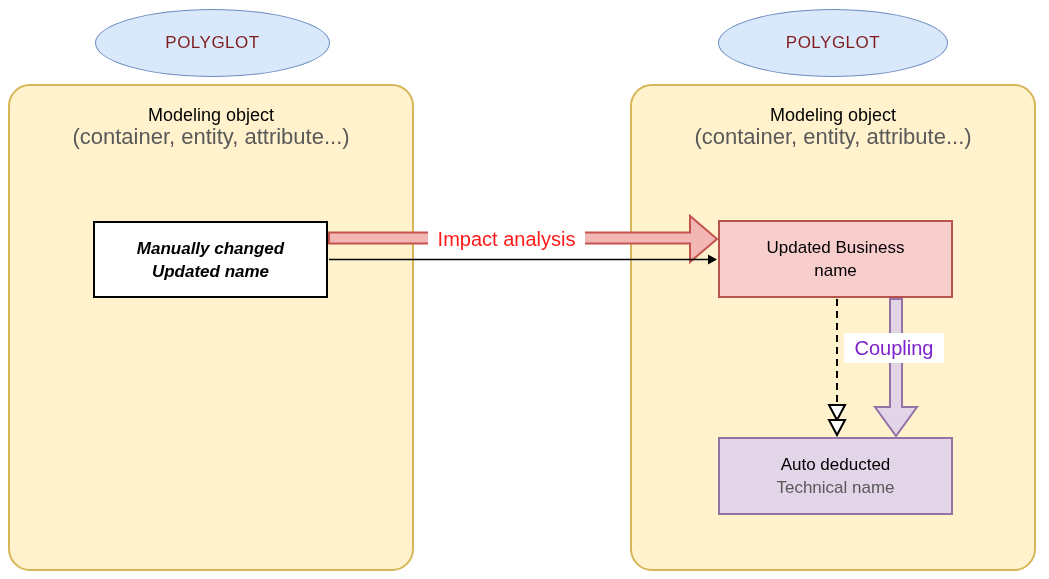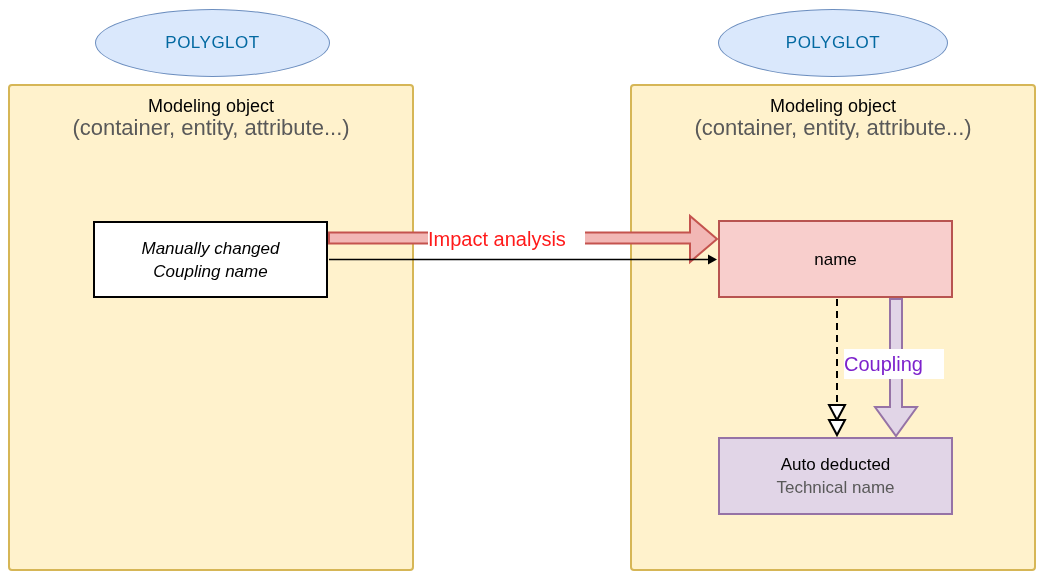--- a/index.html
+++ b/index.html
@@ -14,24 +14,24 @@
   }
 
   
   .group {
     position: absolute;
     top: 84px;
     width: 406px;
     height: 487px;
     background: var(--group-fill);
     border: 2px solid var(--group-border);
-    border-radius: 4px;
+    border-radius: 22px;
     box-sizing: border-box;
     text-align: center;
-    padding-top: 9px;
+    padding-top: 18px;
   }
   .group-left  { left: 8px; }
   .group-right { left: 630px; }
   .group-title {
     font-size: 18px;
     color: #000000;
     line-height: 22px;
   }
   .group-subtitle {
     font-size: 22px;
@@ -46,21 +46,21 @@
     height: 68px;
     background: var(--ellipse-fill);
     border: 1.5px solid var(--ellipse-border);
     border-radius: 50%;
     box-sizing: border-box;
     display: flex;
     align-items: center;
     justify-content: center;
     font-size: 17px;
     letter-spacing: 0.5px;
-    color: #0369a1;
+    color: #7f1d1d;
   }
   .badge-left  { left: 95px;  width: 235px; }
   .badge-right { left: 718px; width: 230px; }
 
   
   .node {
     position: absolute;
     box-sizing: border-box;
     display: flex;
     flex-direction: column;
@@ -69,21 +69,21 @@
     text-align: center;
     font-size: 17px;
     line-height: 23px;
     color: #000000;
     z-index: 4;
   }
   .node-white {
     left: 93px; top: 221px; width: 235px; height: 77px;
     background: #ffffff;
     border: 2px solid var(--white-box-border);
-    font-weight: normal;
+    font-weight: bold;
     font-style: italic;
   }
   .node-pink {
     left: 718px; top: 220px; width: 235px; height: 78px;
     background: var(--pink-fill);
     border: 2px solid var(--pink-border);
   }
   .node-lavender {
     left: 718px; top: 437px; width: 235px; height: 78px;
     background: var(--purple-fill);
@@ -111,31 +111,31 @@
     fill: var(--purple-fill);
     stroke: var(--purple-border);
     stroke-width: 2;
   }
 
   
   .edge-label {
     position: absolute;
     background: #ffffff;
     font-size: 20px;
-    text-align: left;
+    text-align: center;
     z-index: 5;
     white-space: nowrap;
   }
   .label-impact {
     left: 428px; top: 227px; width: 157px; height: 24px;
     line-height: 24px;
     color: var(--impact-label-color);
   }
   .label-coupling {
-    left: 844px; top: 349px; width: 100px; height: 30px;
+    left: 844px; top: 333px; width: 100px; height: 30px;
     line-height: 30px;
     color: var(--coupling-label-color);
   }
 </style>
 </head>
 <body>
 
 <div class="canvas">
 
   <div class="group group-left">
@@ -164,24 +164,25 @@
 
     <line class="dashed-line" x1="837" y1="299" x2="837" y2="404"></line>
     <polygon class="open-chevron" points="829,405 845,405 837,420"></polygon>
     <polygon class="open-chevron" points="829,420 845,420 837,435"></polygon>
 
     <path class="purple-arrow-shape" d="M890,299 L890,407 L875,407 L896,436 L917,407 L902,407 L902,299 Z"></path>
   </svg>
 
   <div class="node node-white">
     <div>Manually changed</div>
-    <div>Coupling name</div>
+    <div>Updated name</div>
   </div>
 
   <div class="node node-pink">
+    <div>Updated Business</div>
     <div>name</div>
   </div>
 
   <div class="node node-lavender">
     <div>Auto deducted</div>
     <div class="node-line-muted">Technical name</div>
   </div>
 
   <div class="edge-label label-impact">Impact analysis</div>
   <div class="edge-label label-coupling">Coupling</div>

